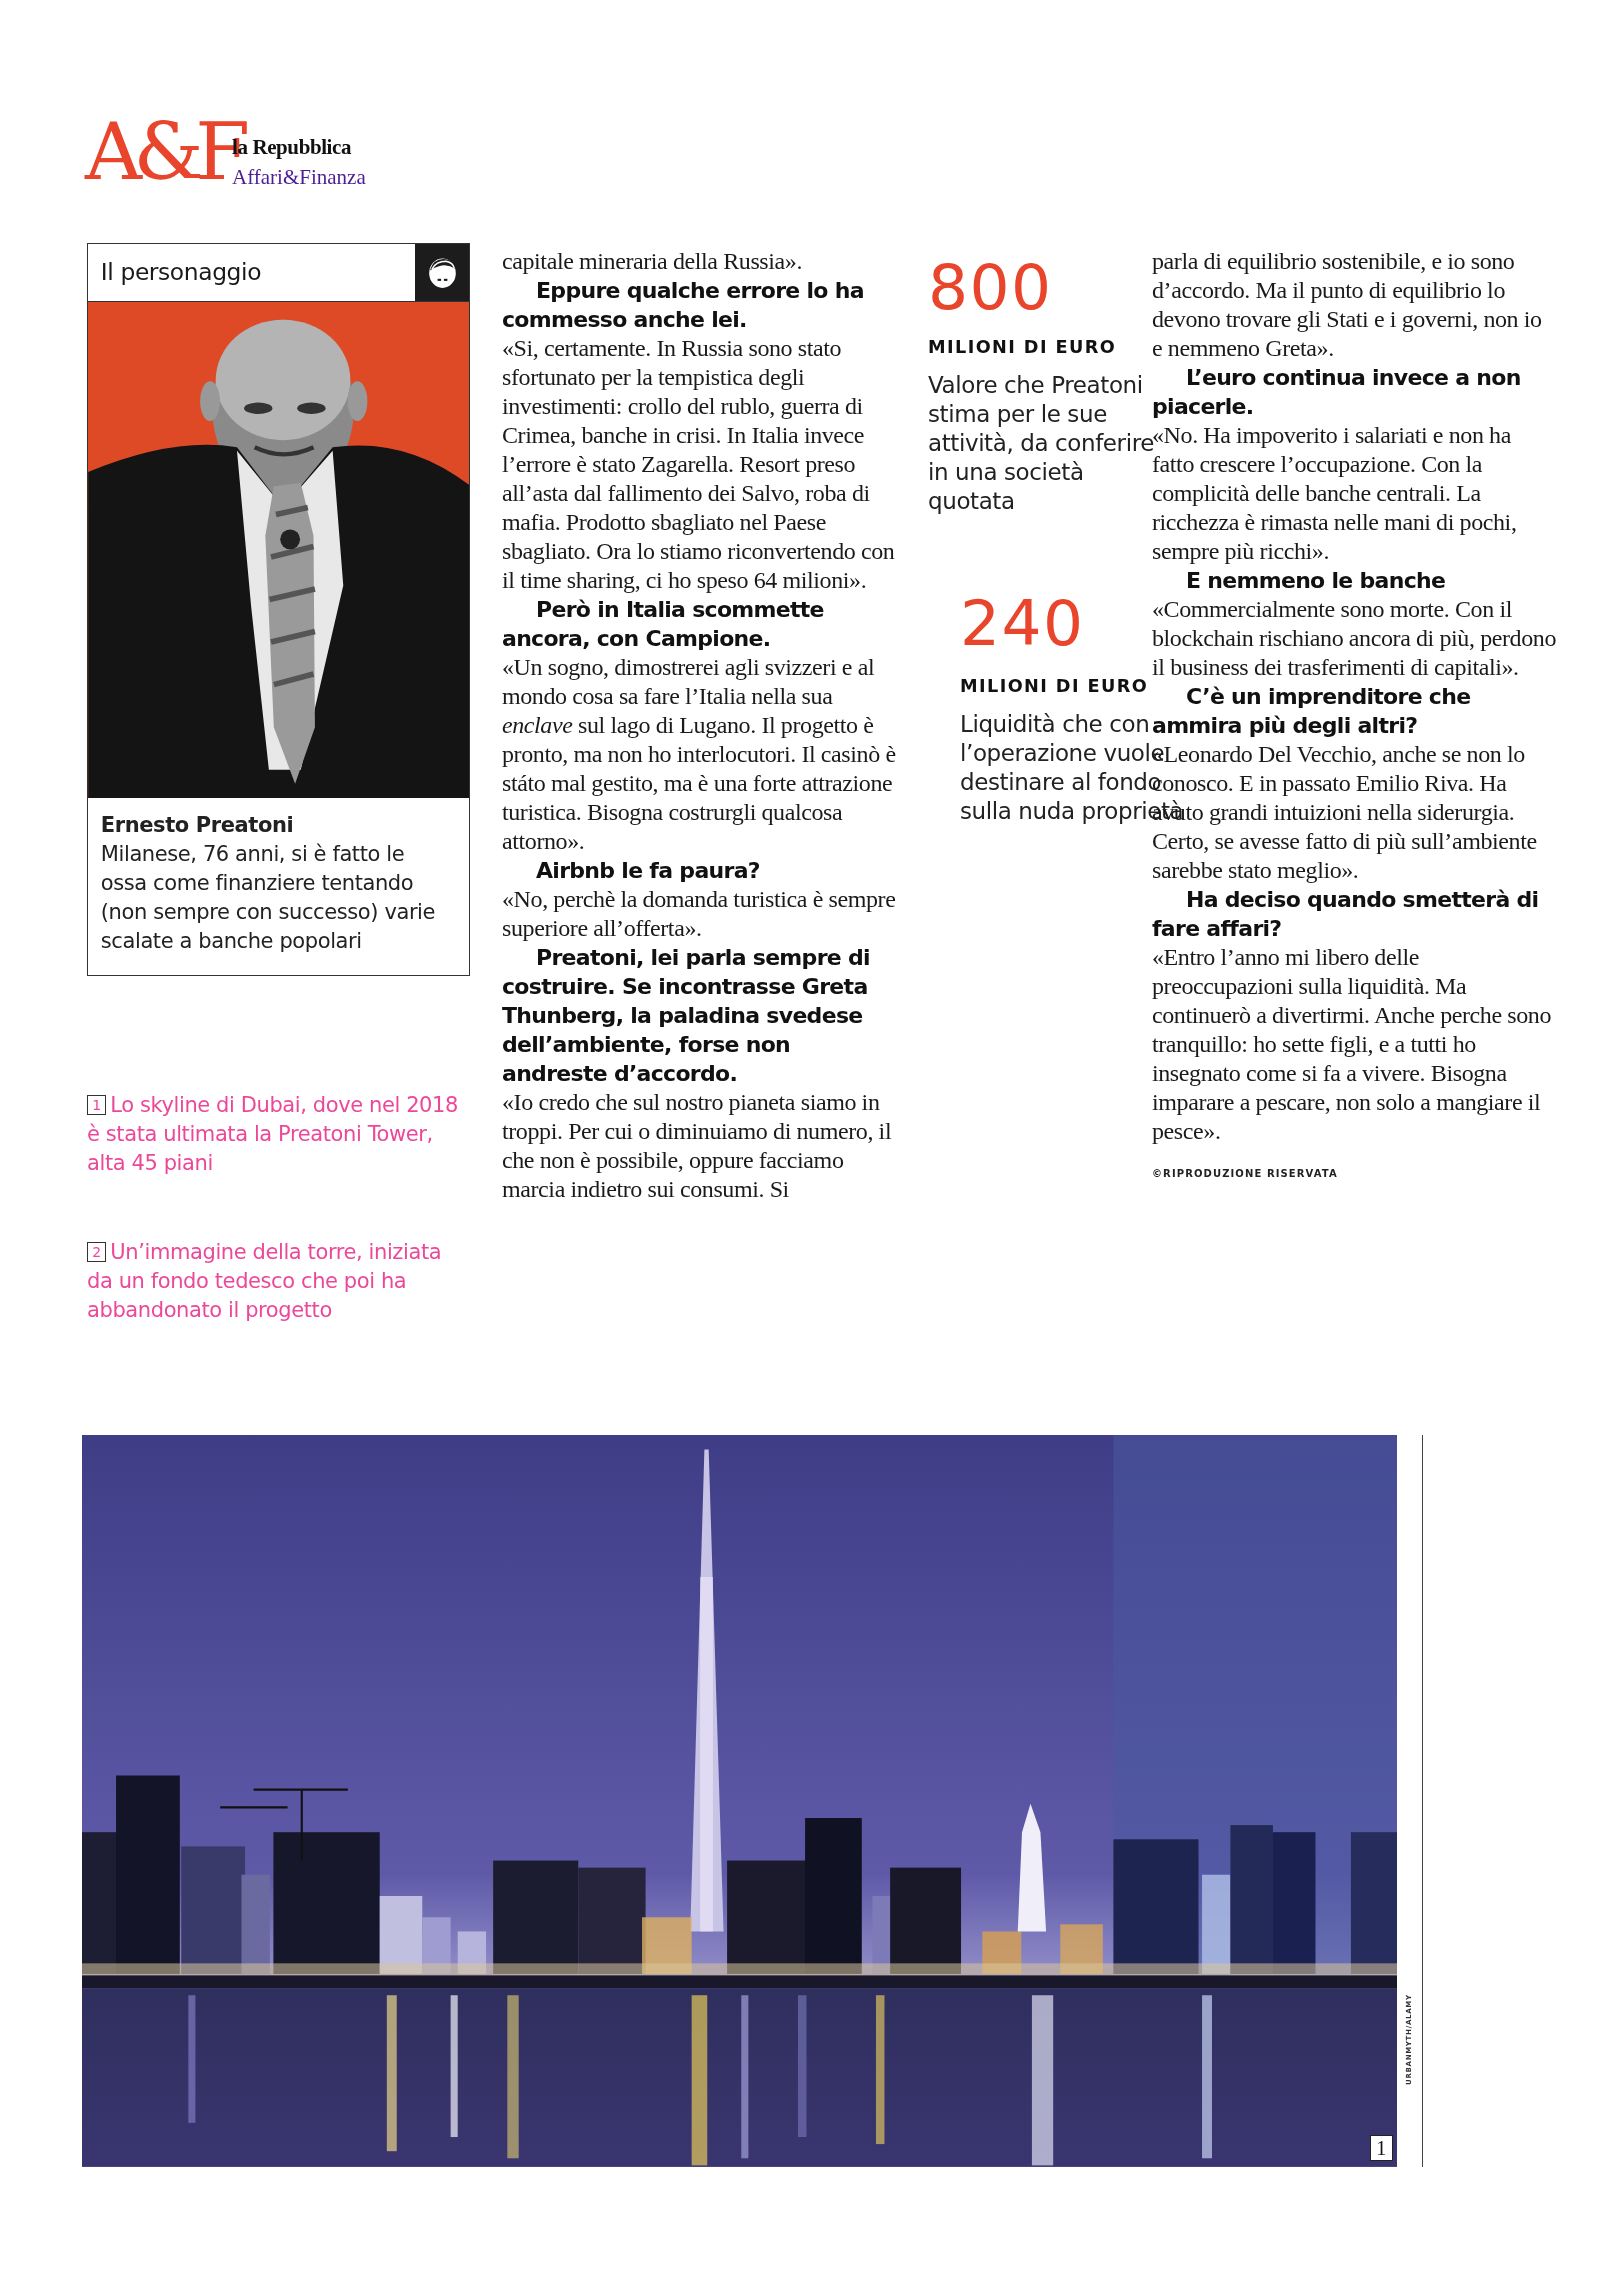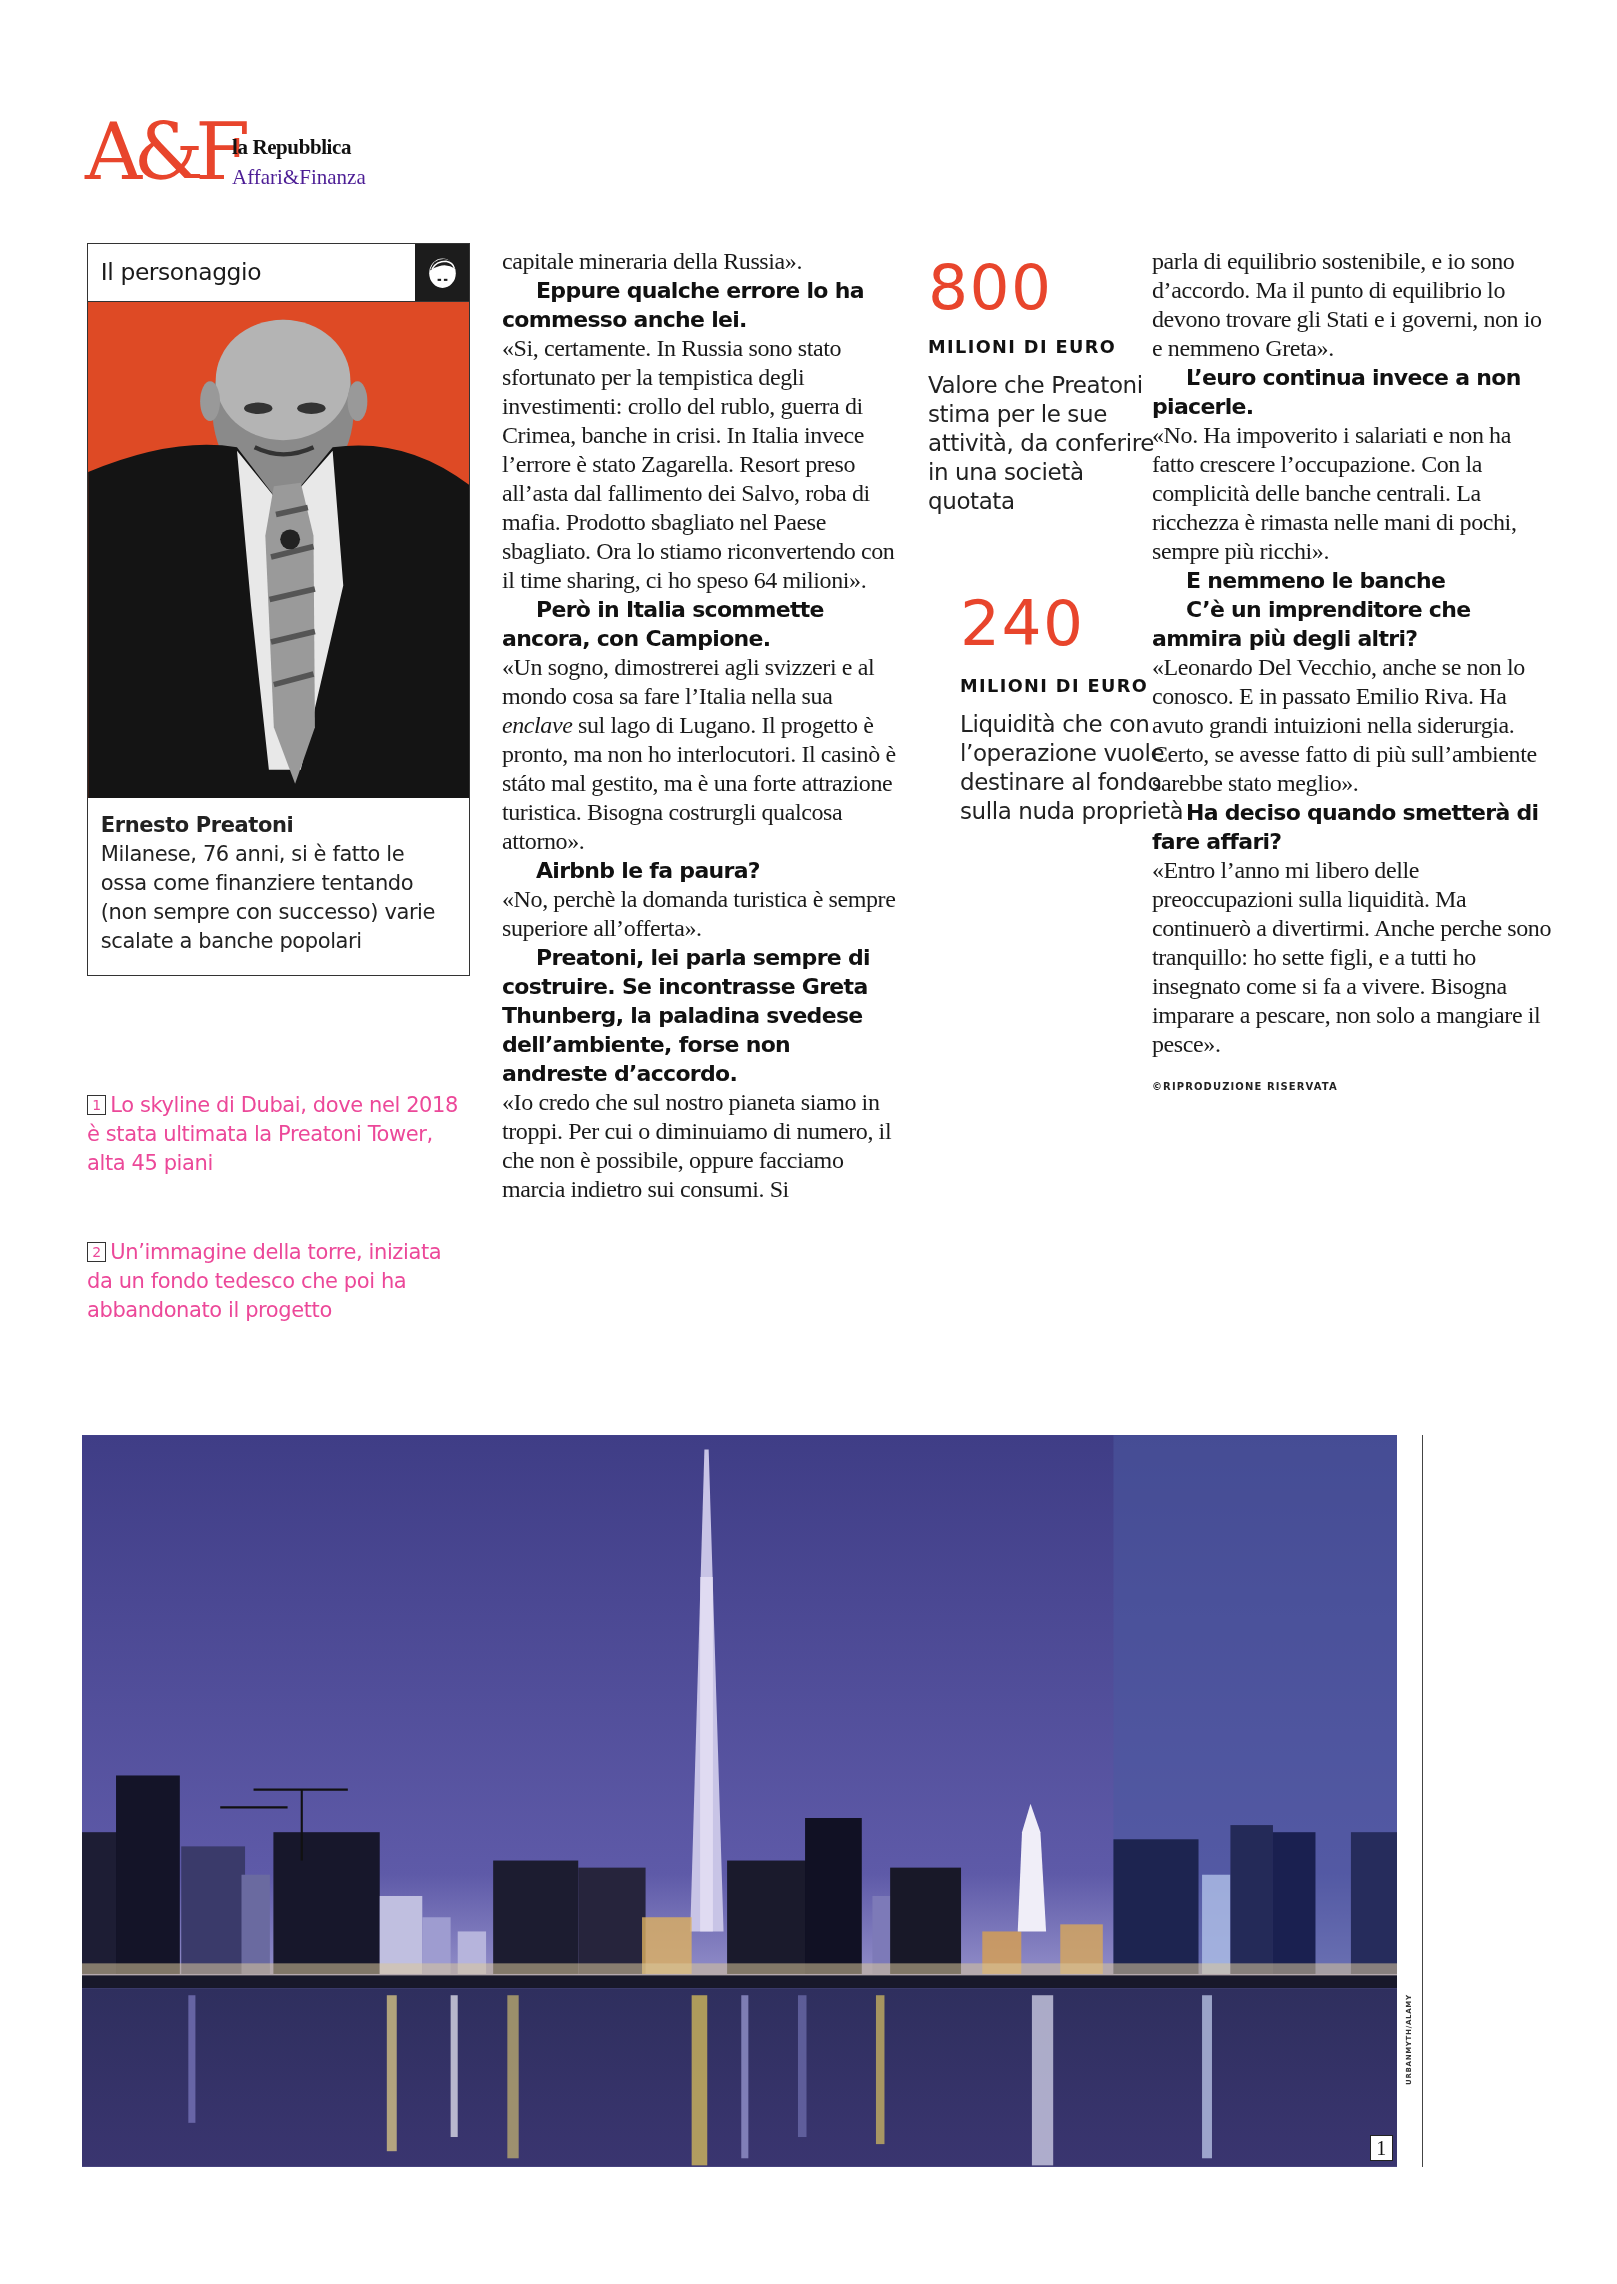--- a/index.html
+++ b/index.html
@@ -189,20 +189,21 @@
   <div class="stat-num">240</div>
   <div class="stat-unit" style="margin-top:10px;">MILIONI DI EURO</div>
   <div class="stat-desc" style="margin-top:14px;">Liquidità che con l’operazione vuole destinare al fondo sulla nuda proprietà</div>
 </div>
 
 <div class="abs col col-c">
   <p>parla di equilibrio sostenibile, e io sono d’accordo. Ma il punto di equilibrio lo devono trovare gli Stati e i governi, non io e nemmeno Greta».</p>
   <p class="q"><span class="indent"></span><span>L’euro continua invece a non piacerle.</span></p>
   <p>«No. Ha impoverito i salariati e non ha fatto crescere l’occupazione. Con la complicità delle banche centrali. La ricchezza è rimasta nelle mani di pochi, sempre più ricchi».</p>
   <p class="q"><span class="indent"></span><span>E nemmeno le banche</span></p>
+  <p>«Commercialmente sono morte. Con il blockchain rischiano ancora di più, perdono il business dei trasferimenti di capitali».</p>
   <p class="q"><span class="indent"></span><span>C’è un imprenditore che ammira più degli altri?</span></p>
   <p>«Leonardo Del Vecchio, anche se non lo conosco. E in passato Emilio Riva. Ha avuto grandi intuizioni nella siderurgia. Certo, se avesse fatto di più sull’ambiente sarebbe stato meglio».</p>
   <p class="q"><span class="indent"></span><span>Ha deciso quando smetterà di fare affari?</span></p>
   <p>«Entro l’anno mi libero delle preoccupazioni sulla liquidità. Ma continuerò a divertirmi. Anche perche sono tranquillo: ho sette figli, e a tutti ho insegnato come si fa a vivere. Bisogna imparare a pescare, non solo a mangiare il pesce».</p>
   <div class="copyright" style="margin-top:12.8px;">©RIPRODUZIONE RISERVATA</div>
 </div>
 
 <div class="abs skyline">
   <svg width="1315" height="732" viewBox="0 0 1855 1032">
     <defs>

